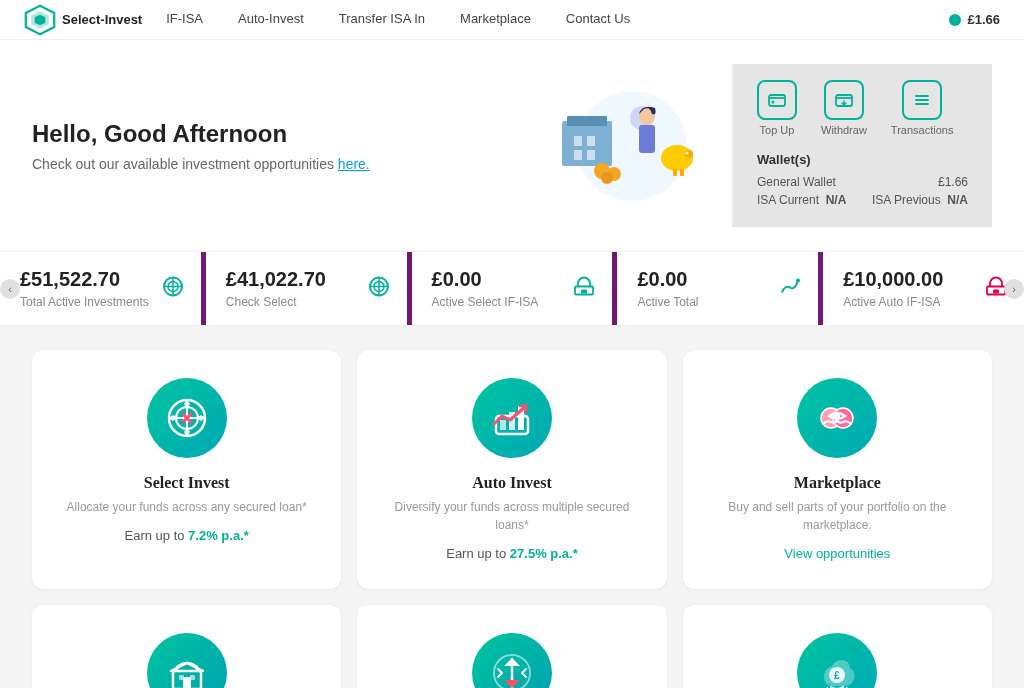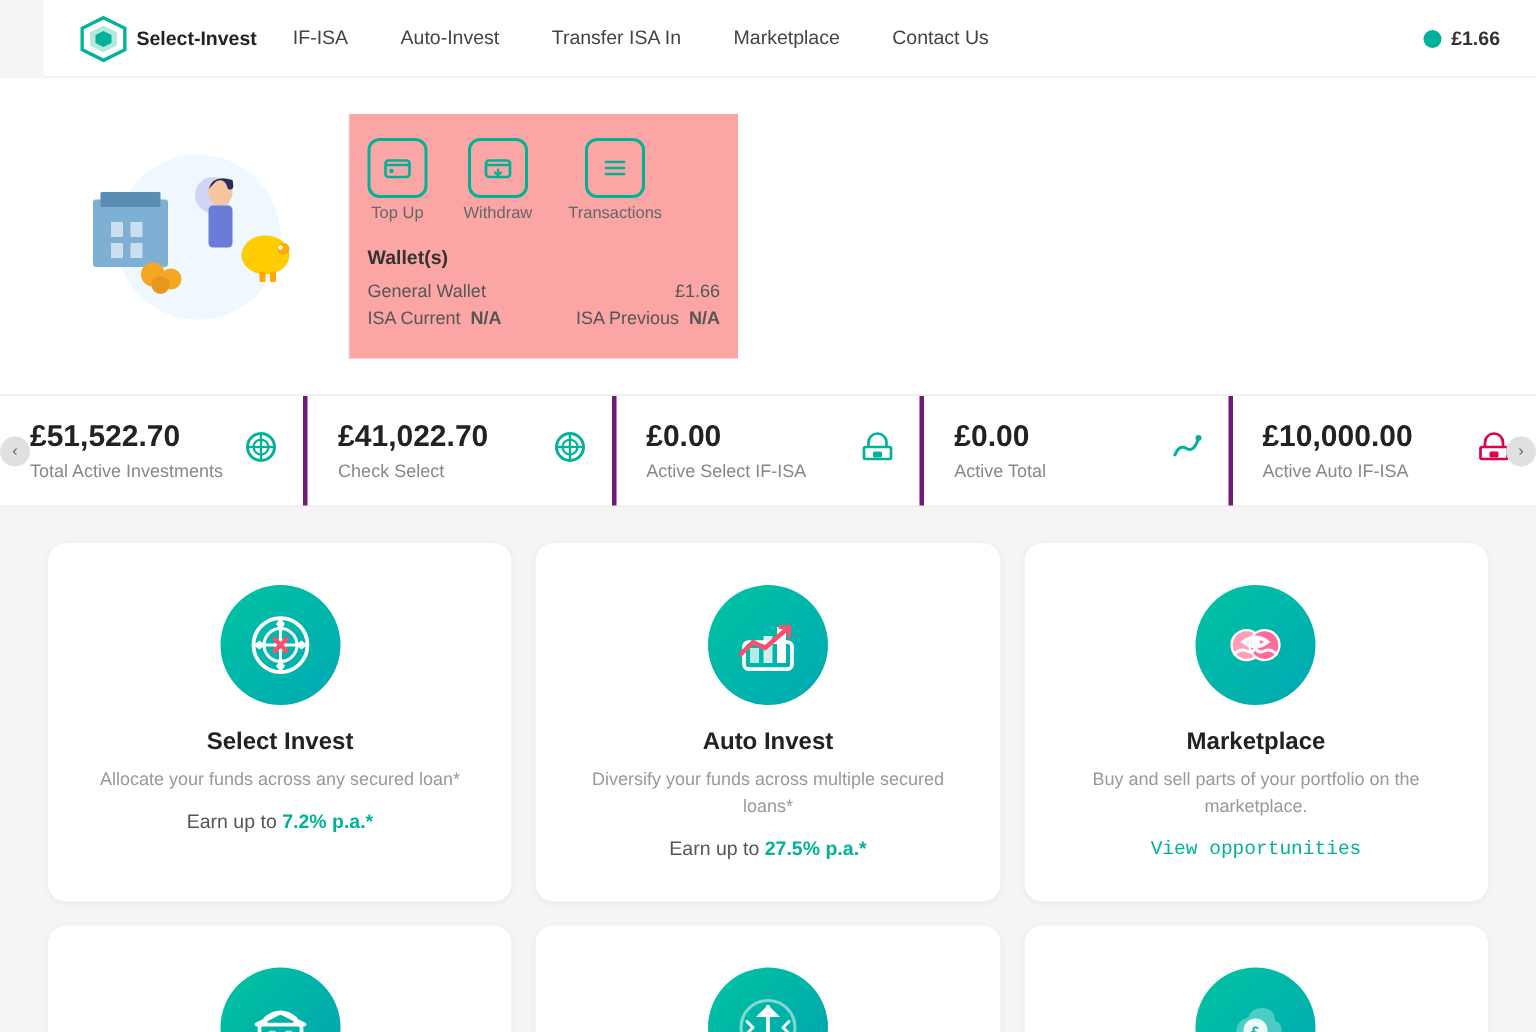--- a/index.html
+++ b/index.html
@@ -4,23 +4,23 @@
   <style>
     * { box-sizing: border-box; margin: 0; padding: 0; }
     body { font-family: 'Segoe UI', Arial, sans-serif; background: #f5f5f5; color: #333; font-size: 14px; }
 
     
     nav {
       background: #fff;
       display: flex;
       align-items: center;
       padding: 0 24px;
-      height: 52px;
+      height: 40px;
       border-bottom: 1px solid #eee;
-      position: sticky; top: 0; z-index: 10; margin-left: 29px;
+      position: sticky; top: 0; z-index: 10;
     }
     .nav-logo {
       display: flex; align-items: center; margin-right: 24px;
     }
     .nav-logo svg { width: 32px; height: 32px; }
     .nav-links { display: flex; gap: 35px; flex: 1; }
     .nav-link {
       text-decoration: none; color: #444; font-size: 13px; cursor: pointer;
       padding: 4px 0; border-bottom: 2px solid transparent;
     }
@@ -43,23 +43,23 @@
     .hero-text { flex: 1; }
     .hero-title { font-size: 24px; font-weight: 600; color: #222; margin-bottom: 8px; }
     .hero-subtitle { color: #666; font-size: 14px; }
     .hero-subtitle a { color: #00a0e3; text-decoration: underline; }
     .hero-image {
       width: 200px; height: 120px;
       display: flex; align-items: center; justify-content: center;
       flex-shrink: 0;
     }
     .hero-wallet {
-      background: #fca5a5;
+      background: #e5e5e5;
       border-left: 1px solid #eee;
-      padding: 16px 12px;
+      padding: 16px 24px;
       min-width: 260px;
       flex-shrink: 0;
     }
     .wallet-actions { display: flex; gap: 24px; margin-bottom: 16px; }
     .wallet-action { display: flex; flex-direction: column; align-items: center; gap: 4px; cursor: pointer; }
     .wallet-action-icon {
       width: 40px; height: 40px; border: 2px solid #00b398; border-radius: 8px;
       display: flex; align-items: center; justify-content: center; color: #00b398; font-size: 18px;
     }
     .wallet-action-label { font-size: 11px; color: #666; }
@@ -71,21 +71,21 @@
     .stats-bar {
       background: #fff;
       display: flex;
       border-top: 1px solid #eee;
       border-bottom: 1px solid #eee;
       position: relative;
     }
     .stat-card {
       flex: 1;
       padding: 16px 20px;
-      border-right: 3px solid #701a75;
+      border-right: 5px solid #701a75;
       display: flex;
       flex-direction: column;
       gap: 4px;
       position: relative;
     }
     .stat-card:last-child { border-right: none; }
     .stat-value { font-size: 20px; font-weight: 700; color: #222; }
     .stat-label { font-size: 12px; color: #888; }
     .stat-icon {
       position: absolute; right: 16px; top: 50%; transform: translateY(-50%);
@@ -118,25 +118,25 @@
       box-shadow: 0 1px 4px rgba(0,0,0,0.06);
     }
     .card-icon-wrap {
       width: 80px; height: 80px; border-radius: 50%;
       display: flex; align-items: center; justify-content: center;
       margin-bottom: 16px; font-size: 36px;
       background: linear-gradient(135deg, #00c4a0, #00a0b0);
       color: #fff;
       overflow: hidden;
     }
-    .card-title { font-size: 16px; font-weight: 700; color: #222; margin-bottom: 6px; }
+    .card-title { font-size: 16px; font-weight: 700; color: #222; margin-bottom: 6px; font-family: Liberation Serif, serif; }
     .card-desc { font-size: 12px; color: #999; margin-bottom: 12px; line-height: 1.5; }
     .card-earn { font-size: 13px; color: #555; text-align: center; }
     .card-earn span { color: #00b398; font-weight: 700; }
-    .card-link { color: #00b398; font-size: 13px; cursor: pointer; text-decoration: none; font-family: Liberation Mono, monospace; }
+    .card-link { color: #00b398; font-size: 13px; cursor: pointer; text-decoration: none; }
     .card-earn-bold { font-weight: 700; color: #00b398; }
 
     
     .icon-select-invest {
       background: linear-gradient(135deg, #00c4a0, #00a8b5);
     }
     .icon-auto-invest {
       background: linear-gradient(135deg, #00c4a0, #00a8b5);
     }
     .icon-marketplace {
@@ -165,20 +165,27 @@
       <a class="nav-link" href="#">Marketplace</a>
       <a class="nav-link" href="#">Contact Us</a>
     </div>
   <div class="nav-balance">
     <span class="balance-dot"></span>
     <span>£1.66</span>
   </div>
 </nav>
 
 <div class="hero">
+  <div class="hero-text">
+    <div class="hero-title">Hello, Good Afternoon</div>
+    <div class="hero-subtitle">
+      <span>Check out our available investment opportunities</span>
+      <a href="#">here.</a>
+    </div>
+  </div>
 
   <div class="hero-image">
     <svg width="200" height="120" viewBox="0 0 200 120" xmlns="http://www.w3.org/2000/svg">
 
       <circle cx="100" cy="60" r="55" fill="#e8f4ff" opacity="0.7"></circle>
 
       <rect x="30" y="35" width="50" height="45" fill="#7eb0d4" rx="2"></rect>
       <rect x="35" y="30" width="40" height="10" fill="#5a8fb5" rx="1"></rect>
       <rect x="42" y="50" width="8" height="10" fill="#fff" opacity="0.6"></rect>
       <rect x="55" y="50" width="8" height="10" fill="#fff" opacity="0.6"></rect>

